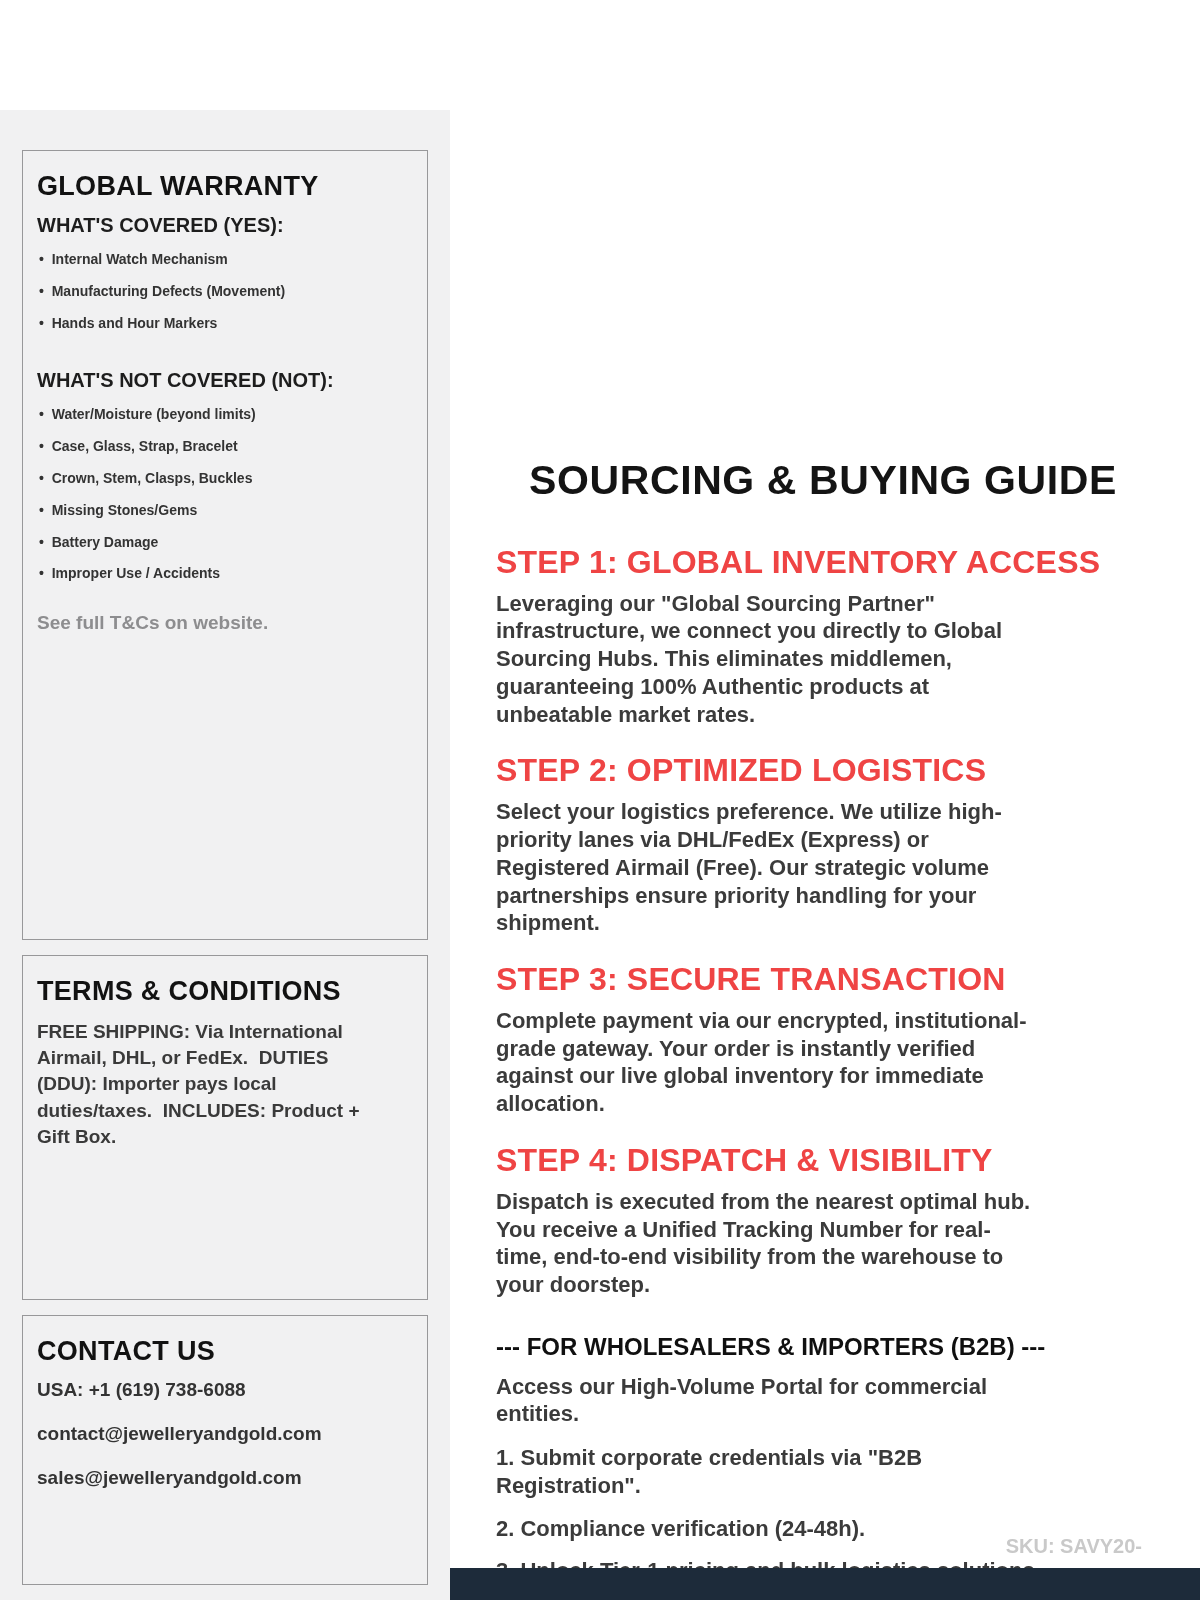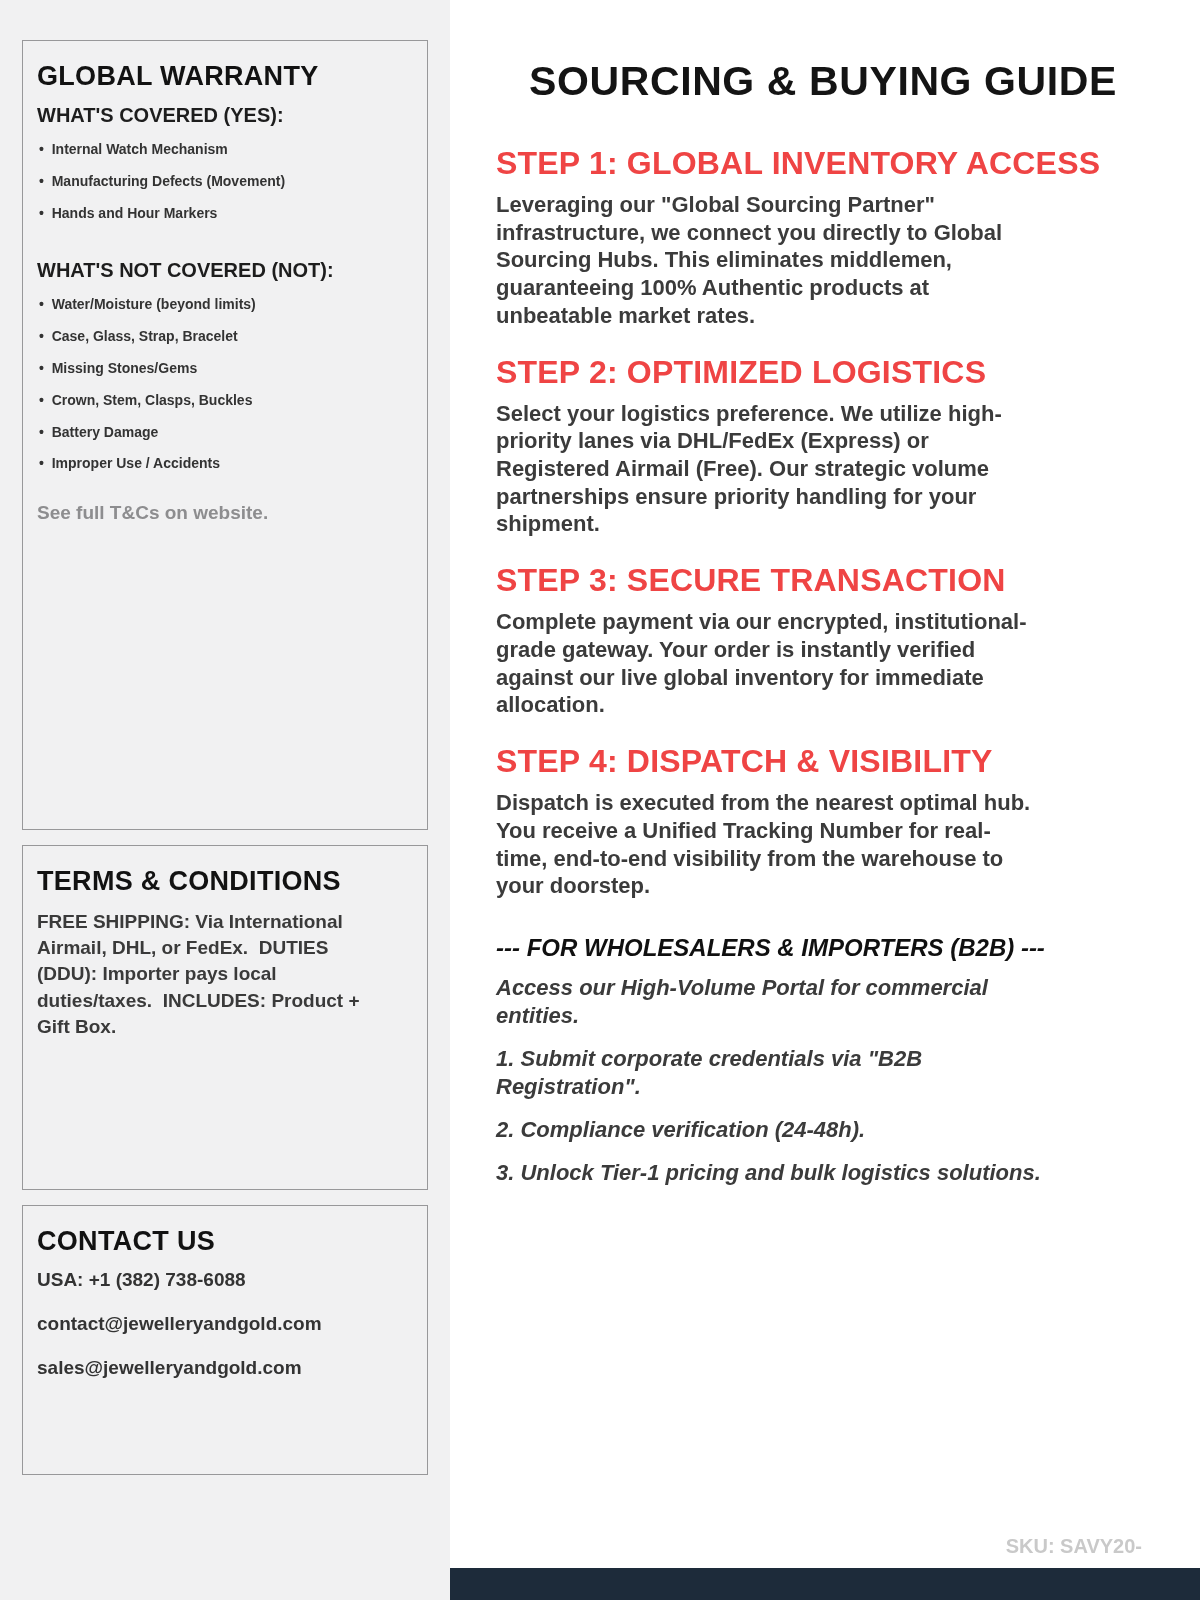--- a/index.html
+++ b/index.html
@@ -9,20 +9,21 @@
     background: #ffffff;
     color: #222;
   }
   .page {
     position: relative;
     width: 1200px;
     height: 1600px;
     display: flex;
     overflow: hidden;
     background: #ffffff;
+    align-items: flex-end;
   }
 
   
   .sidebar {
     width: 450px;
     flex-shrink: 0;
     background: #f1f1f2;
     padding: 40px 22px 0 22px;
   }
   .box {
@@ -100,21 +101,21 @@
     margin-bottom: 9px;
     letter-spacing: 0.2px;
   }
   .step-body {
     font-size: 22px;
     font-weight: 700;
     color: #3b3b3b;
     line-height: 1.26;
     max-width: 540px;
   }
-  .b2b { margin-top: 34px; font-style: italic; }
+  .b2b { margin-top: 34px; }
   .b2b-heading {
     font-size: 24px;
     font-weight: 800;
     color: #101010;
     margin-bottom: 12px;
   }
   .b2b-intro, .b2b-item, .b2b-note {
     font-size: 22px;
     font-weight: 700;
     color: #3b3b3b;
@@ -153,36 +154,36 @@
       <h2 class="box-title">GLOBAL WARRANTY</h2>
 
       <div class="list-heading">WHAT'S COVERED (YES):</div>
       <div class="bullet-item">Internal Watch Mechanism</div>
       <div class="bullet-item">Manufacturing Defects (Movement)</div>
       <div class="bullet-item">Hands and Hour Markers</div>
 
       <div class="list-heading second">WHAT'S NOT COVERED (NOT):</div>
       <div class="bullet-item">Water/Moisture (beyond limits)</div>
       <div class="bullet-item">Case, Glass, Strap, Bracelet</div>
+      <div class="bullet-item">Crown, Stem, Clasps, Buckles</div>
       <div class="bullet-item">Missing Stones/Gems</div>
-      <div class="bullet-item">Crown, Stem, Clasps, Buckles</div>
       <div class="bullet-item">Battery Damage</div>
       <div class="bullet-item">Improper Use / Accidents</div>
 
       <div class="footnote">See full T&amp;Cs on website.</div>
     </section>
 
     <section class="box box-terms">
       <h2 class="box-title">TERMS &amp; CONDITIONS</h2>
       <p class="terms-body">FREE SHIPPING: Via International Airmail, DHL, or FedEx.  DUTIES (DDU): Importer pays local duties/taxes.  INCLUDES: Product + Gift Box.</p>
     </section>
 
     <section class="box box-contact">
       <h2 class="box-title">CONTACT US</h2>
-      <div class="contact-line">USA: +1 (382) 738-6088</div>
+      <div class="contact-line">USA: +1 (619) 738-6088</div>
       <div class="contact-line">contact@jewelleryandgold.com</div>
       <div class="contact-line">sales@jewelleryandgold.com</div>
     </section>
 
   </aside>
 
   <main class="main">
 
     <h1 class="main-title">SOURCING &amp; BUYING GUIDE</h1>
 

